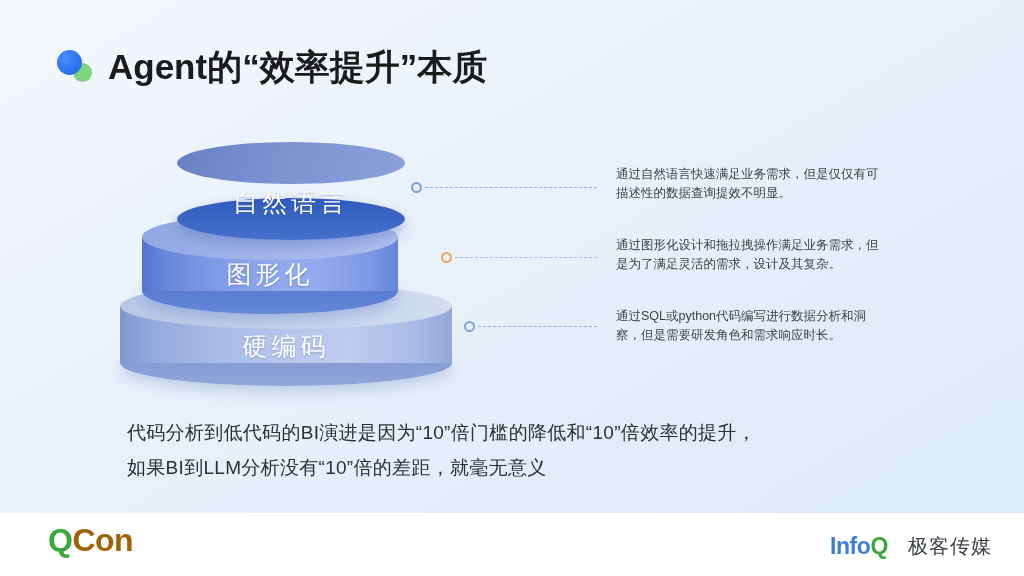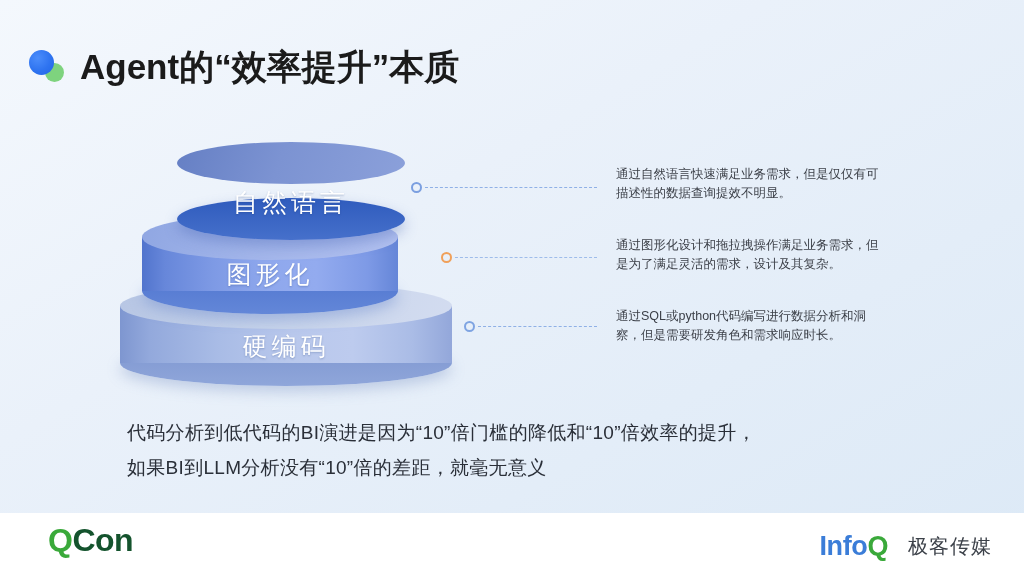--- a/index.html
+++ b/index.html
@@ -22,21 +22,21 @@
   .slide-body {
     position: absolute;
     left: 0; top: 0;
     width: 1024px;
     height: 513px;
   }
 
   
   .title-row {
     position: absolute;
-    left: 28px;
+    left: 56px;
     top: 38px;
     display: flex;
     align-items: center;
     height: 56px;
     justify-content: center;
   }
   .logo-dots {
     position: relative;
     width: 40px;
     height: 40px;
@@ -268,38 +268,38 @@
     top: 10px;
     width: 160px;
   }
   .qcon-word {
     font-size: 32px;
     font-weight: 700;
     line-height: 34px;
     letter-spacing: -0.5px;
   }
   .qcon-q { color: #3aa93a; }
-  .qcon-con { color: #14532d; }
+  .qcon-con { color: #a16207; }
   .qcon-sub {
     font-size: 10.5px;
     color: #444a52;
     letter-spacing: 3.2px;
     line-height: 14px;
     margin-top: 18px;
   }
   .infoq-logo {
     position: absolute;
     right: 32px;
     top: 21px;
     display: flex;
     align-items: center;
     white-space: nowrap;
   }
   .infoq-word {
-    font-size: 27px;
+    font-size: 23px;
     font-weight: 700;
     letter-spacing: -0.4px;
     line-height: 24px;
     margin-left: 26px;
   }
   .infoq-info { color: #3b7dd8; }
   .infoq-q { color: #3aa93a; }
   .infoq-cn {
     font-size: 20px;
     color: #3c4149;

